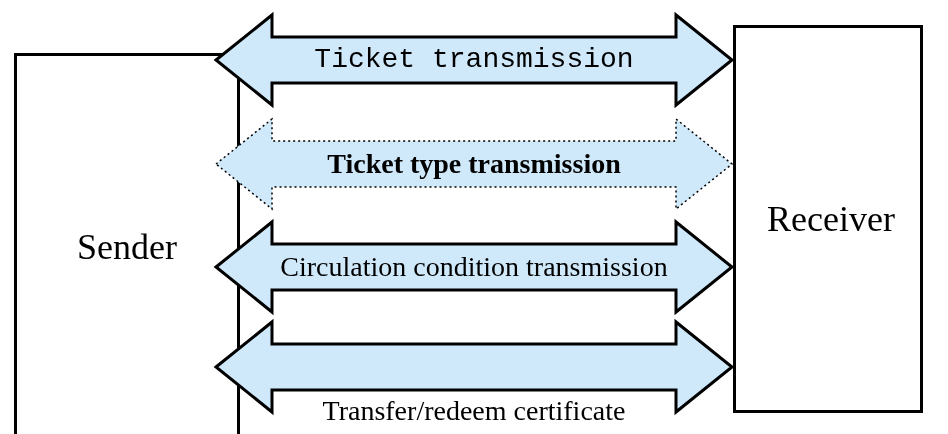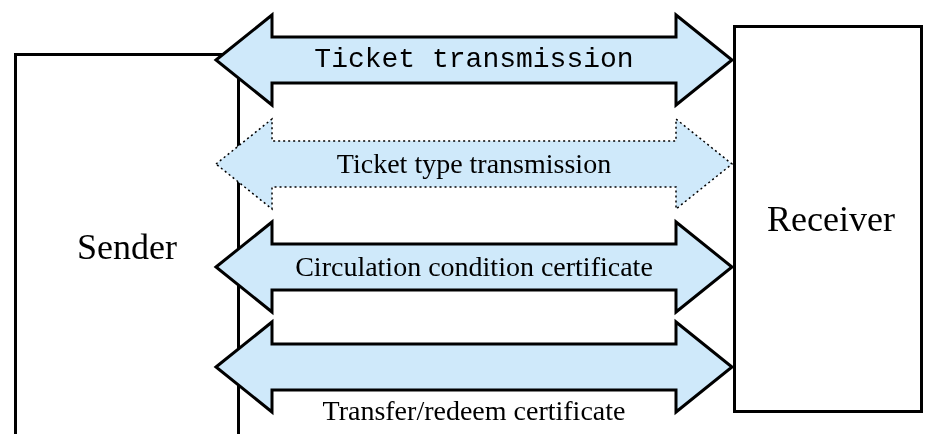--- a/index.html
+++ b/index.html
@@ -54,21 +54,21 @@
     width: 516px;
     height: 36px;
     line-height: 36px;
     text-align: center;
     font-size: 28px;
     color: #000000;
     z-index: 3;
     white-space: nowrap;
   }
   .lbl-0 { top: 42px; font-family: Liberation Mono, monospace;  }
-  .lbl-1 { top: 146px; }
+  .lbl-1 { top: 146px; font-weight: bold; }
   .lbl-2 { top: 249px; }
   .lbl-3 { top: 349px; margin-top: 44px; }
 </style>
 </head>
 <body>
 
 <div class="canvas">
 
   <div class="node sender">
     <span>Sender</span>
@@ -80,16 +80,16 @@
 
   <svg class="arrows" width="948" height="434" viewBox="0 0 948 434">
     <polygon class="arrow-shape solid" points="216,60 272,15 272,37 676,37 676,15 732,60 676,105 676,83 272,83 272,105" fill="#cfe9fa"></polygon>
     <polygon class="arrow-shape dotted" points="216,164 272,119 272,141 676,141 676,119 732,164 676,209 676,187 272,187 272,209" fill="#cfe9fa"></polygon>
     <polygon class="arrow-shape solid" points="216,267 272,222 272,244 676,244 676,222 732,267 676,312 676,290 272,290 272,312" fill="#cfe9fa"></polygon>
     <polygon class="arrow-shape solid" points="216,367 272,322 272,344 676,344 676,322 732,367 676,412 676,390 272,390 272,412" fill="#cfe9fa"></polygon>
   </svg>
 
   <div class="arrow-label lbl-0">Ticket transmission</div>
   <div class="arrow-label lbl-1">Ticket type transmission</div>
-  <div class="arrow-label lbl-2">Circulation condition certificate</div>
+  <div class="arrow-label lbl-2">Circulation condition transmission</div>
   <div class="arrow-label lbl-3">Transfer/redeem certificate</div>
 
 </div>
 
 </body></html>

